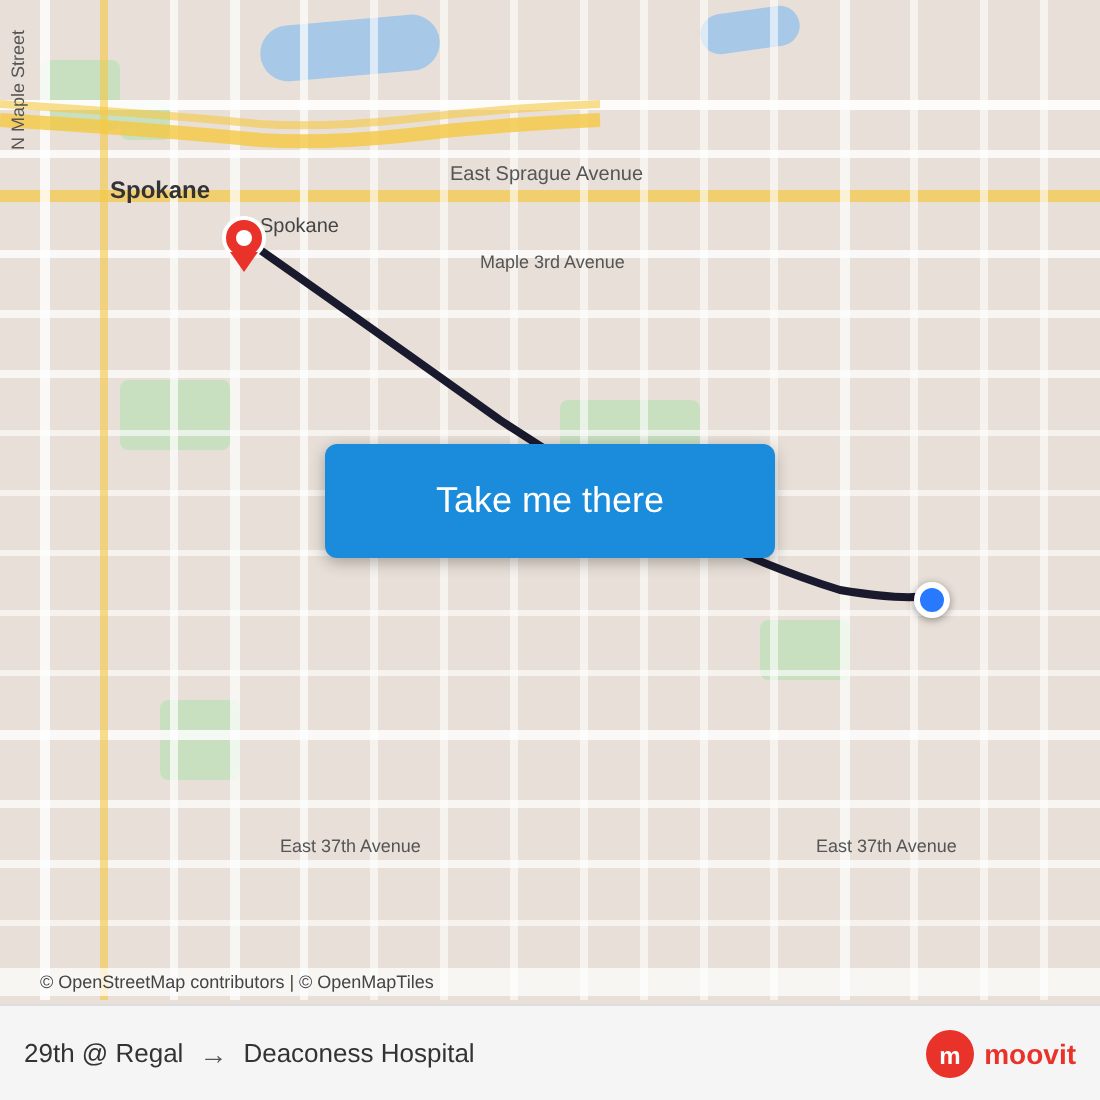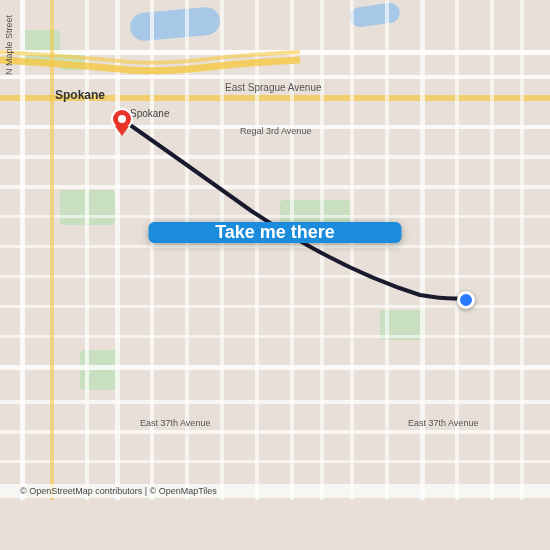--- a/index.html
+++ b/index.html
@@ -44,28 +44,28 @@
     
     #take-me-there-btn {
       position: absolute;
       left: 50%;
       top: 222px;
       transform: translateX(-50%);
       background: #1a8cdb;
       color: white;
       border: none;
       border-radius: 6px;
-      padding: 0 40px;
+      padding: 18px 40px;
       font-size: 18px;
-      font-weight: 700;
+      font-weight: 400;
       cursor: pointer;
       white-space: nowrap;
       box-shadow: 0 2px 8px rgba(0,0,0,0.3);
       z-index: 100;
-      width: 253px;
+      width: 225px;
     }
 
     
     #bottom-bar {
       position: absolute;
       bottom: 0;
       left: 0;
       right: 0;
       background: #f5f5f5;
       border-top: 1px solid #ddd;
@@ -207,21 +207,21 @@
     <rect x="520" y="0" width="4" height="500" fill="#fff" opacity="0.6"></rect>
 
     <path d="M 0 60 Q 80 65 130 70 Q 160 72 200 68 Q 250 62 300 60" stroke="#f5c842" stroke-width="7" fill="none" opacity="0.8"></path>
     <path d="M 0 52 Q 80 57 130 62 Q 160 64 200 60 Q 250 54 300 52" stroke="#f5c842" stroke-width="4" fill="none" opacity="0.6"></path>
 
     <path d="M 123 120 Q 180 160 250 210 Q 340 270 420 295 Q 450 300 463 298" stroke="#1a1a2e" stroke-width="4" fill="none" stroke-linecap="round"></path>
   </svg>
 
   <span class="street-label" style="top:15px;left:4px;writing-mode:vertical-rl;transform:rotate(180deg);">N Maple Street</span>
   <span class="street-label" style="top:82px;left:225px;font-size:10px;">East Sprague Avenue</span>
-  <span class="street-label" style="top:126px;left:240px;">Regal 3rd Avenue</span>
+  <span class="street-label" style="top:126px;left:240px;">Maple 3rd Avenue</span>
   <span class="street-label" style="top:418px;left:140px;">East 37th Avenue</span>
   <span class="street-label" style="top:418px;left:408px;">East 37th Avenue</span>
 
   <span class="city-label" style="top:88px;left:55px;">Spokane</span>
 
   <span class="street-label" style="top:108px;left:130px;font-size:10px;color:#444;">Spokane</span>
 
   <div class="location-pin" style="top:108px;left:111px;">
     <svg width="22" height="30" viewBox="0 0 22 30">
       <ellipse cx="11" cy="11" rx="10" ry="10" fill="#e8322a" stroke="white" stroke-width="2"></ellipse>
@@ -231,14 +231,28 @@
   </div>
 
   <div class="blue-dot" style="top:291px;left:457px;"></div>
 
   <button id="take-me-there-btn">Take me there</button>
 
   <div id="attribution">
     <span>© OpenStreetMap contributors | © OpenMapTiles</span>
   </div>
 
+  <div id="bottom-bar">
+    <div id="route-info">
+      <span class="route-origin">29th @ Regal</span>
+      <span class="route-arrow">→</span>
+      <span class="route-destination">Deaconess Hospital</span>
+    </div>
+    <div id="moovit-logo">
+      <svg width="26" height="26" viewBox="0 0 26 26">
+        <circle cx="13" cy="13" r="12" fill="#e8322a"></circle>
+        <text x="13" y="18" text-anchor="middle" font-size="12" font-weight="900" fill="white" font-family="Arial">m</text>
+      </svg>
+      <span style="color:#e8322a;font-weight:700;font-size:14px;">moovit</span>
+    </div>
+  </div>
 
 </div>
 
 </body></html>

